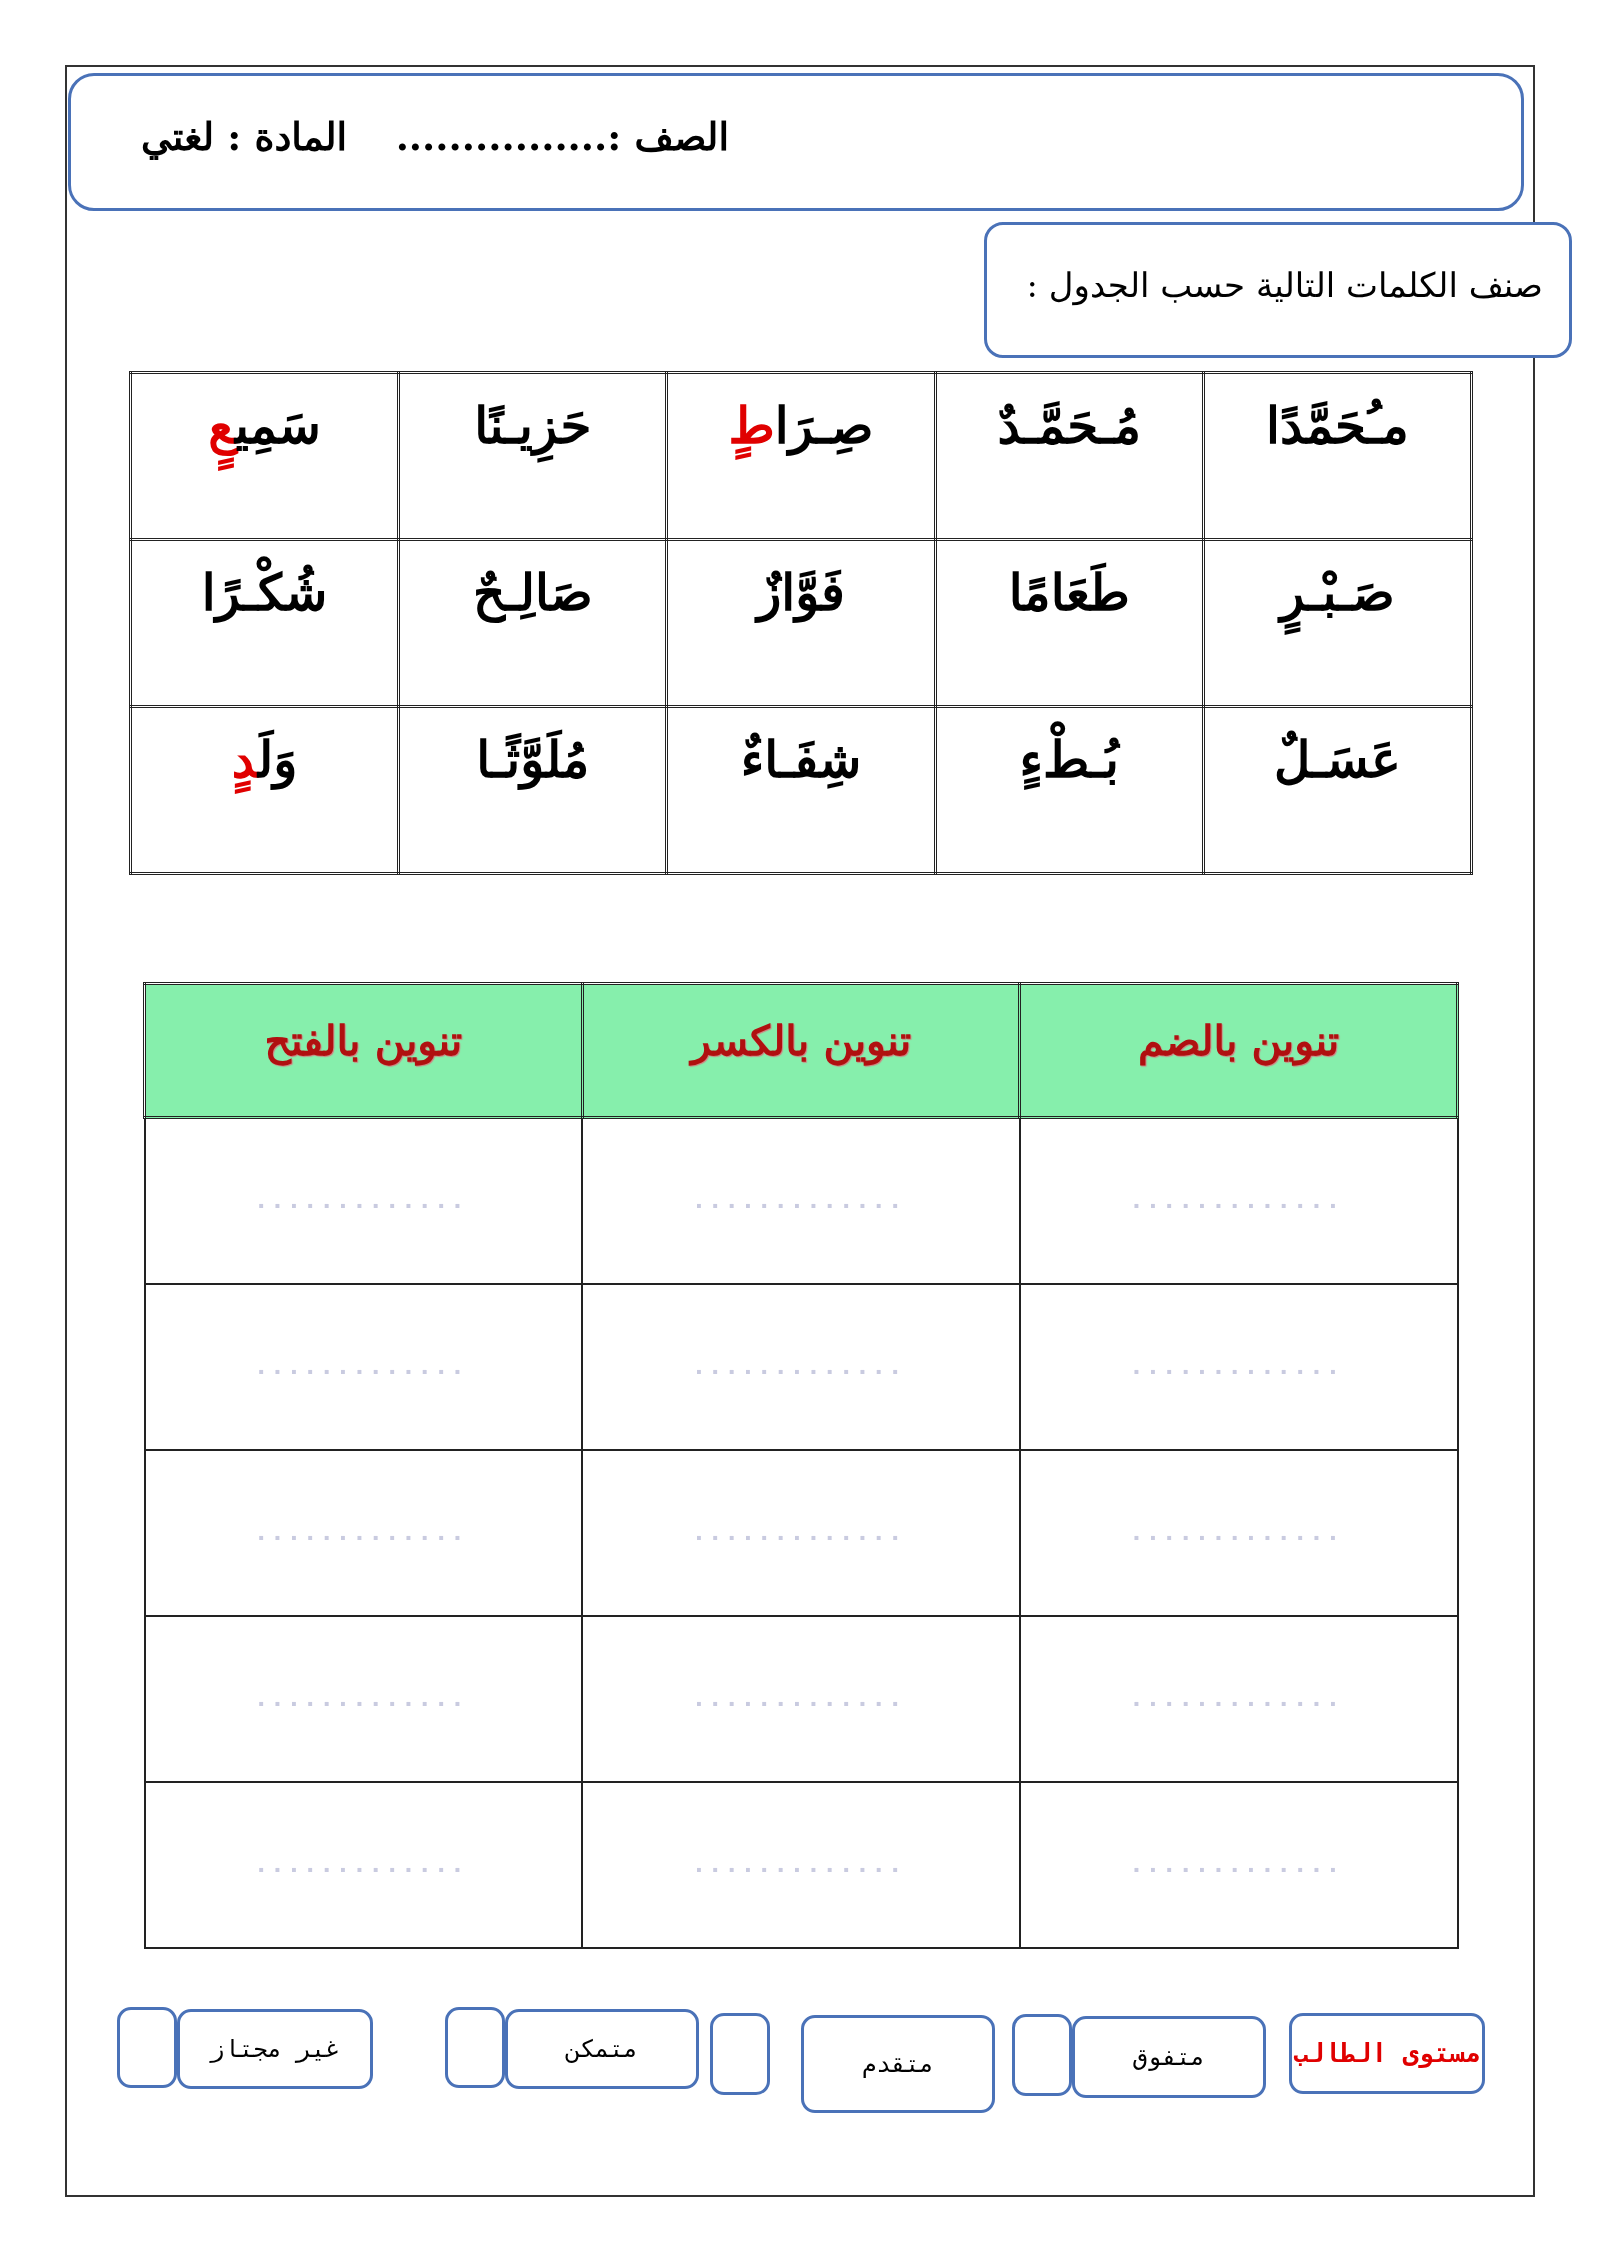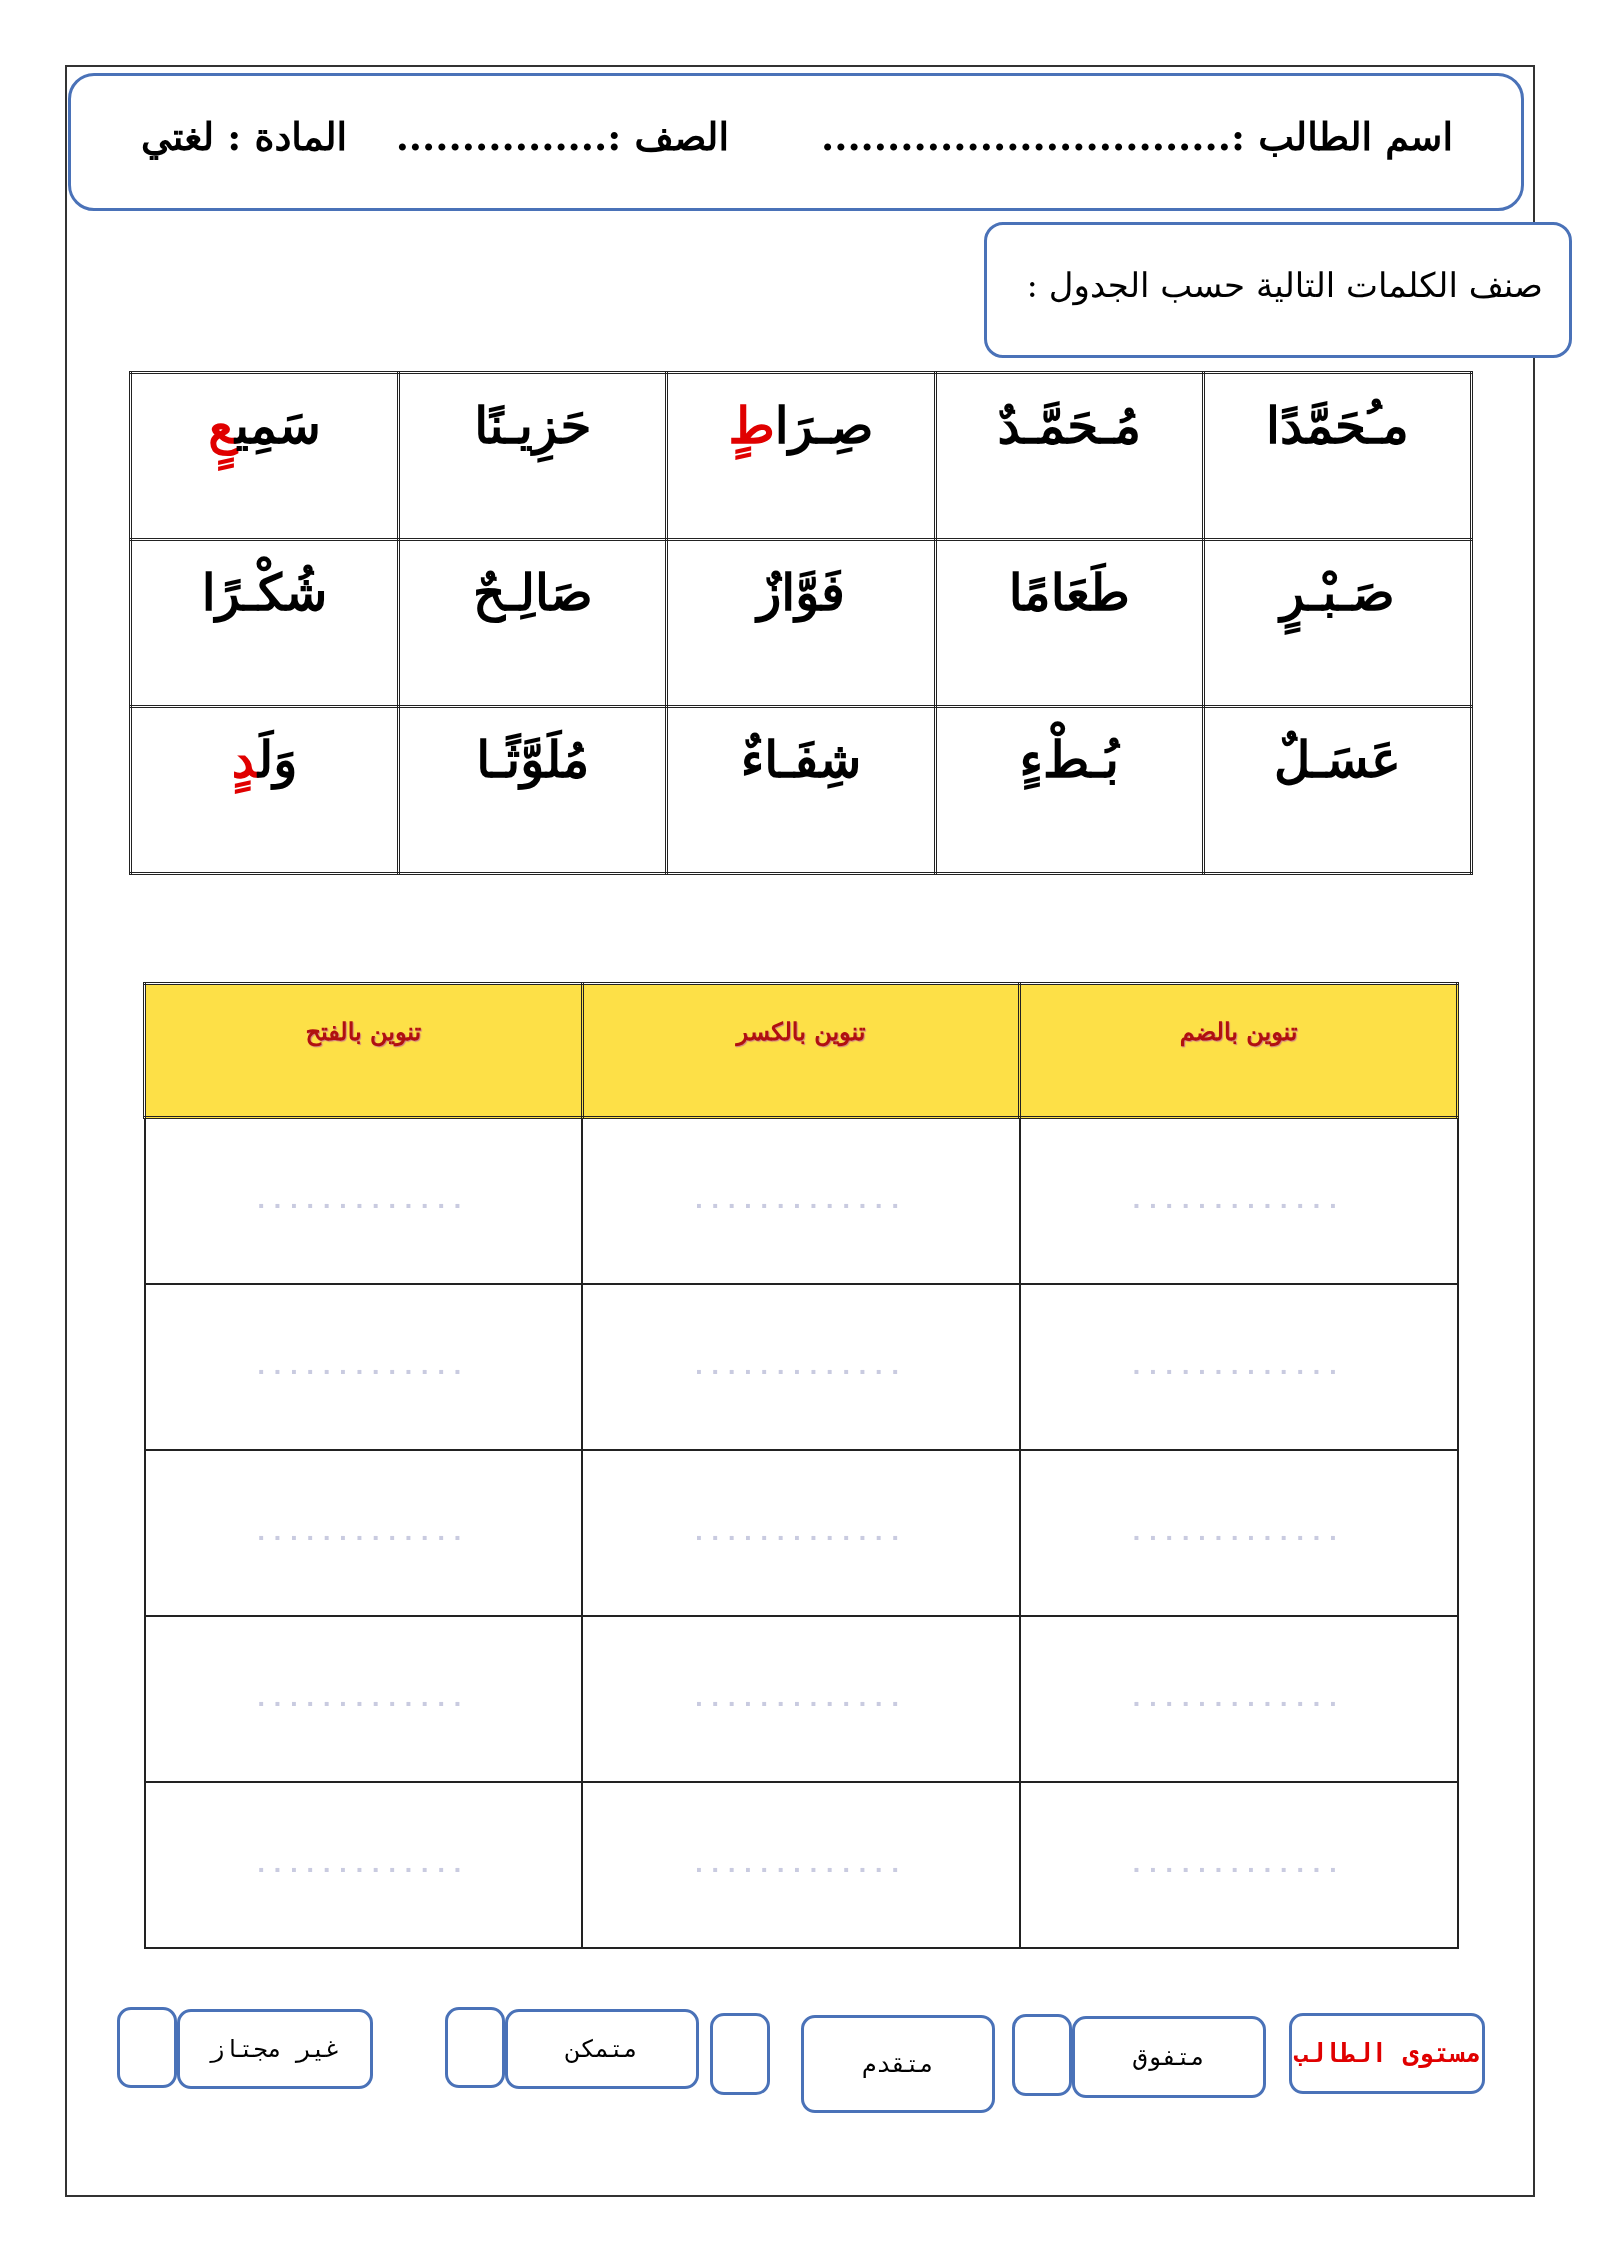--- a/index.html
+++ b/index.html
@@ -26,43 +26,40 @@
   .words-table { position: absolute; left: 129px; top: 371px; width: 1344px; height: 501px;
                  border-collapse: collapse; direction: rtl; table-layout: fixed; }
   .words-table td { border: 3px double #222; text-align: center; vertical-align: top;
                     padding-top: 22px; height: 167px; box-sizing: border-box; }
   .word { font-family: "DejaVu Serif", serif; font-weight: bold; font-size: 50px; direction: rtl; line-height: 1.2; }
   .red { color: #e00000; }
 
   
   .class-table { position: absolute; left: 143px; top: 982px; width: 1316px; height: 964px;
                  border-collapse: collapse; direction: rtl; table-layout: fixed; }
-  .class-table th { background: #fde047; border: 3px double #222; height: 134px;
-                    font-family: "DejaVu Serif", serif; font-weight: bold; font-size: 24px;
+  .class-table th { background: #86efac; border: 3px double #222; height: 134px;
+                    font-family: "DejaVu Serif", serif; font-weight: bold; font-size: 41px;
                     color: #b01010; vertical-align: top; padding-top: 32px; box-sizing: border-box;
                     text-shadow: 1px 1px 1px #d08080; }
   .class-table td { border: 2px solid #222; height: 166px; text-align: center; vertical-align: middle; box-sizing: border-box; }
   .dots { display: inline-block; letter-spacing: 8px; color: #c9cbe0; font-size: 22px; font-weight: bold; }
 
   
   .lvl { position: absolute; border: 3px solid #4a72b8; border-radius: 14px; box-sizing: border-box; background: #fff;
          display: flex; align-items: center; justify-content: center; font-family: Liberation Mono, monospace;
          font-size: 24px; direction: rtl; }
   .lvl-check { cursor: pointer; }
   .lvl-title { color: #e00000; font-weight: bold; font-size: 26px; }
 </style>
 </head>
 <body>
 
 <div class="page-border"></div>
 
 <div class="rbox header-box">
-  <div class="hdr-text hdr-name">
-    <span>اسم الطالب :</span><span>...............................</span>
-  </div>
   <div class="hdr-text hdr-class">
     <span>الصف :</span><span>................</span>
   </div>
   <div class="hdr-text hdr-subject">المادة : لغتي</div>
 </div>
 
 <div class="rbox instr-box">
   <div class="instr-text">صنف الكلمات التالية حسب الجدول :</div>
 </div>
 

